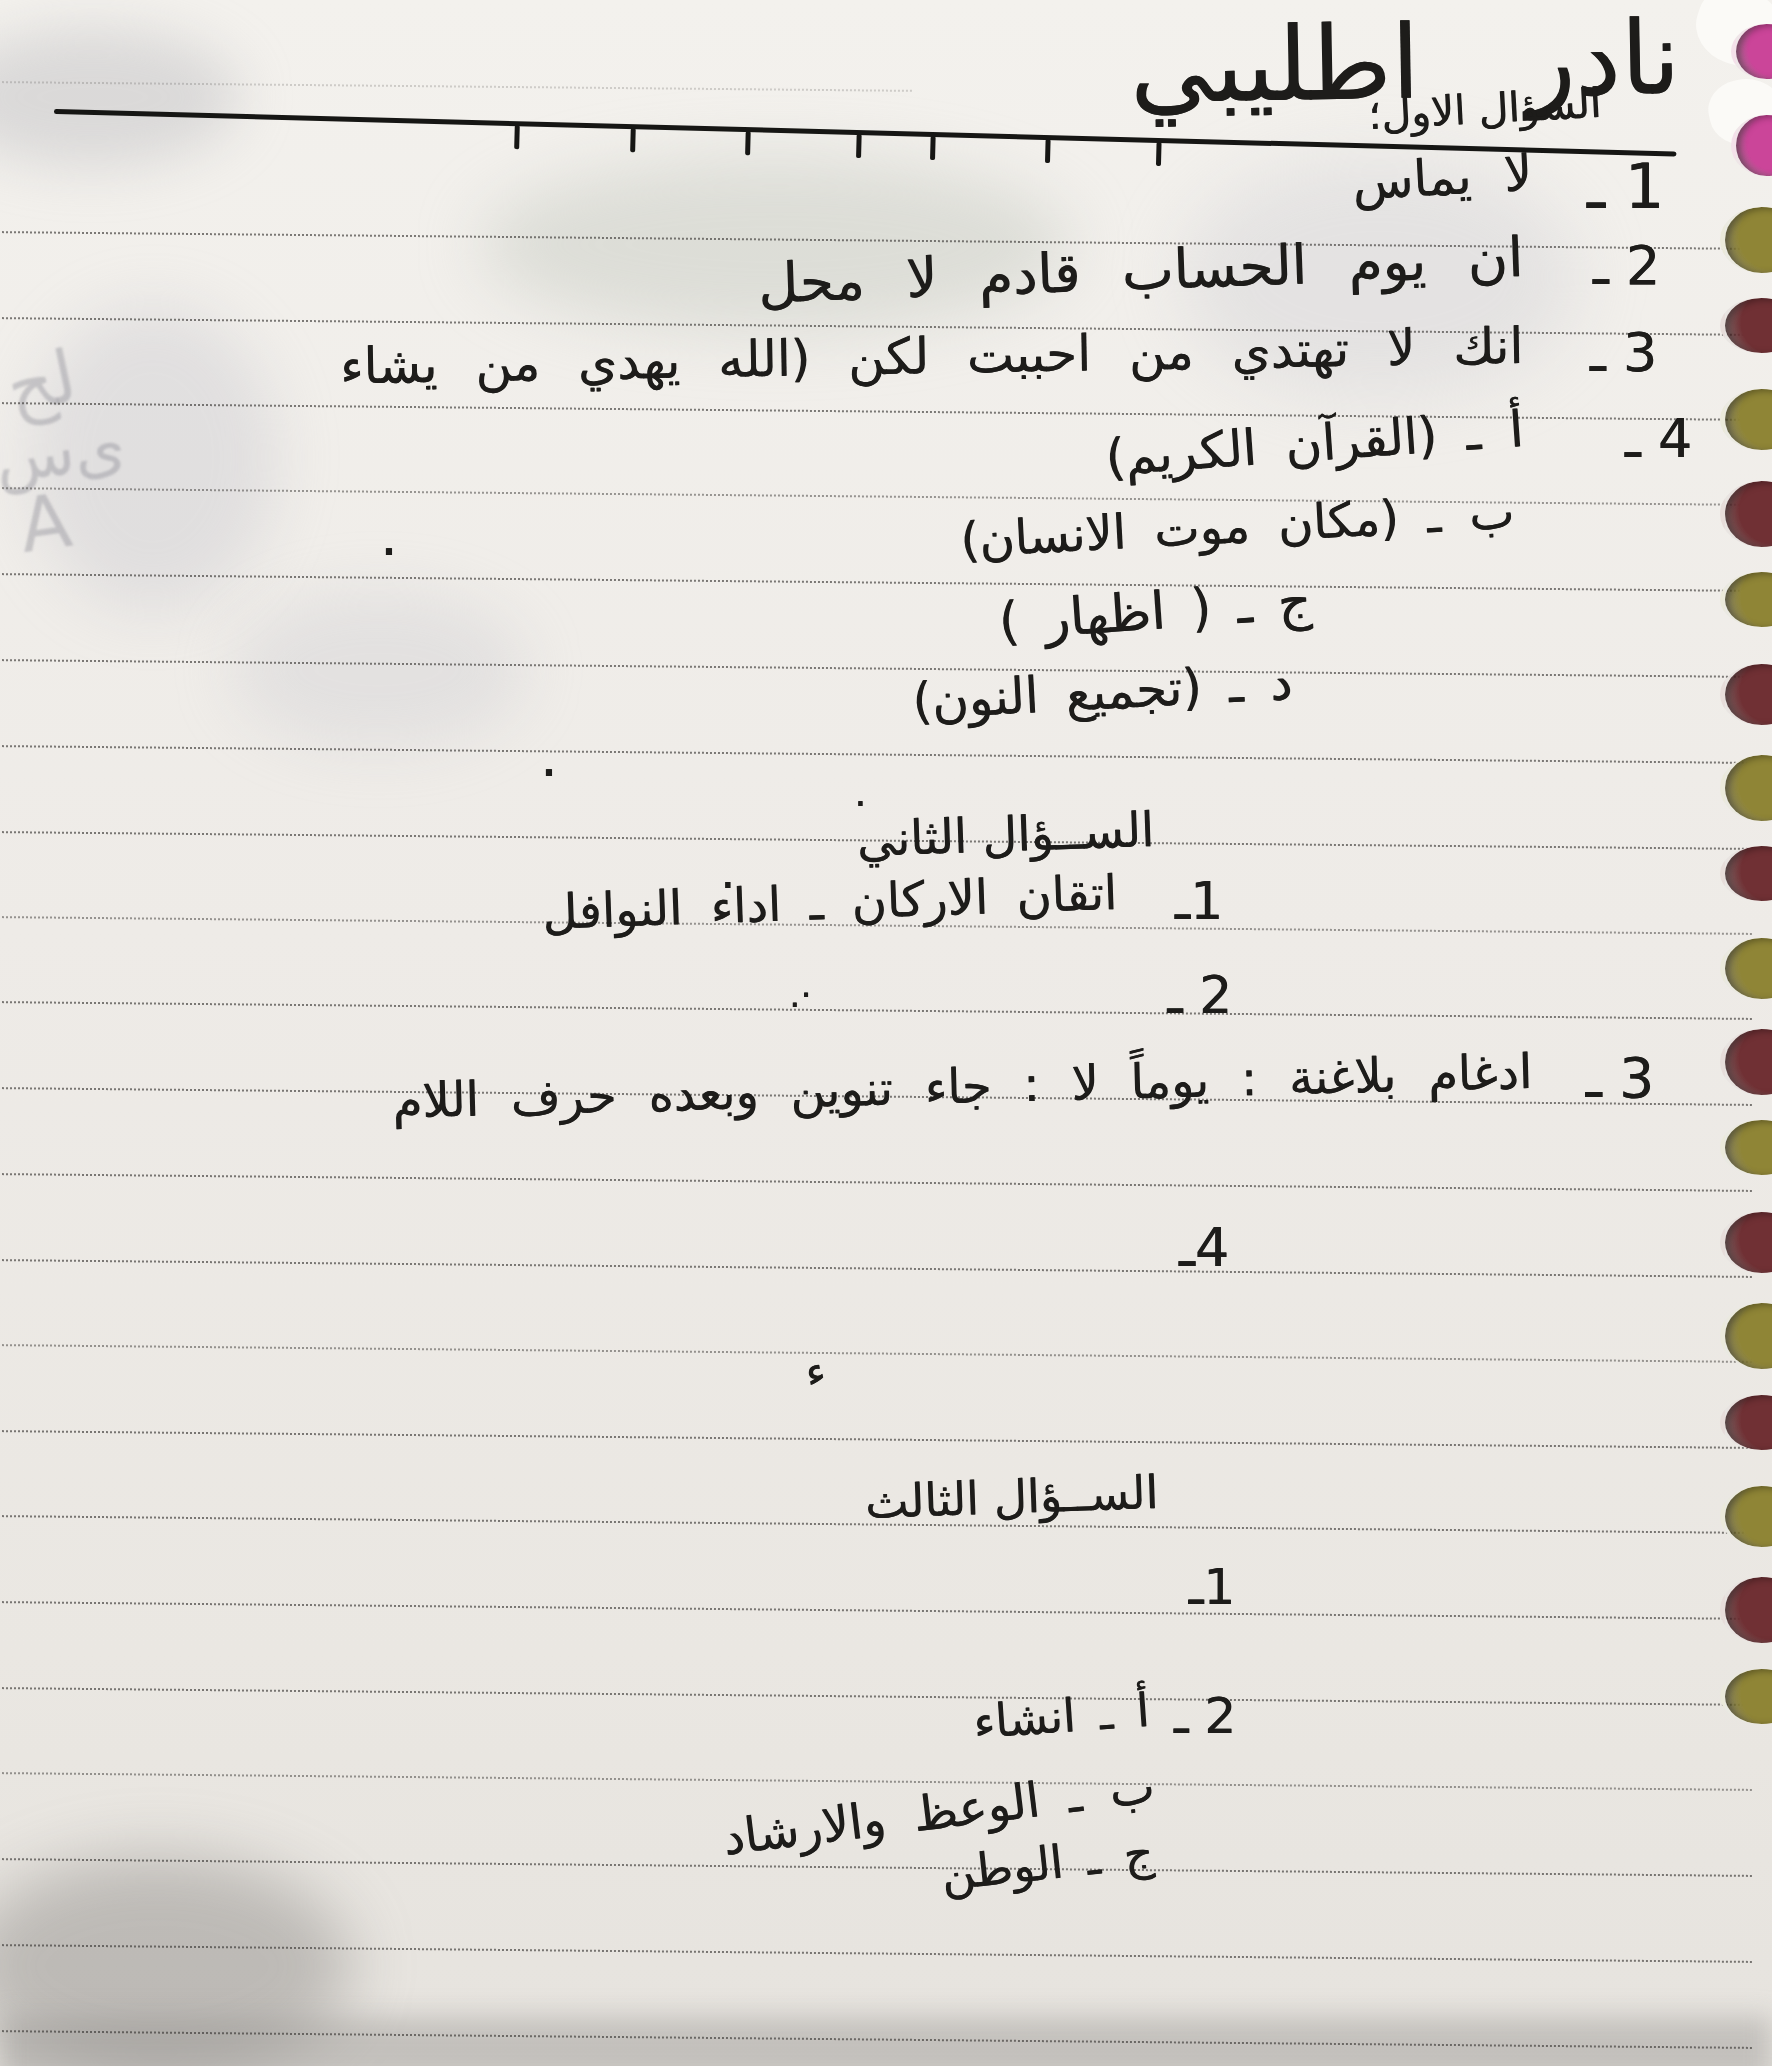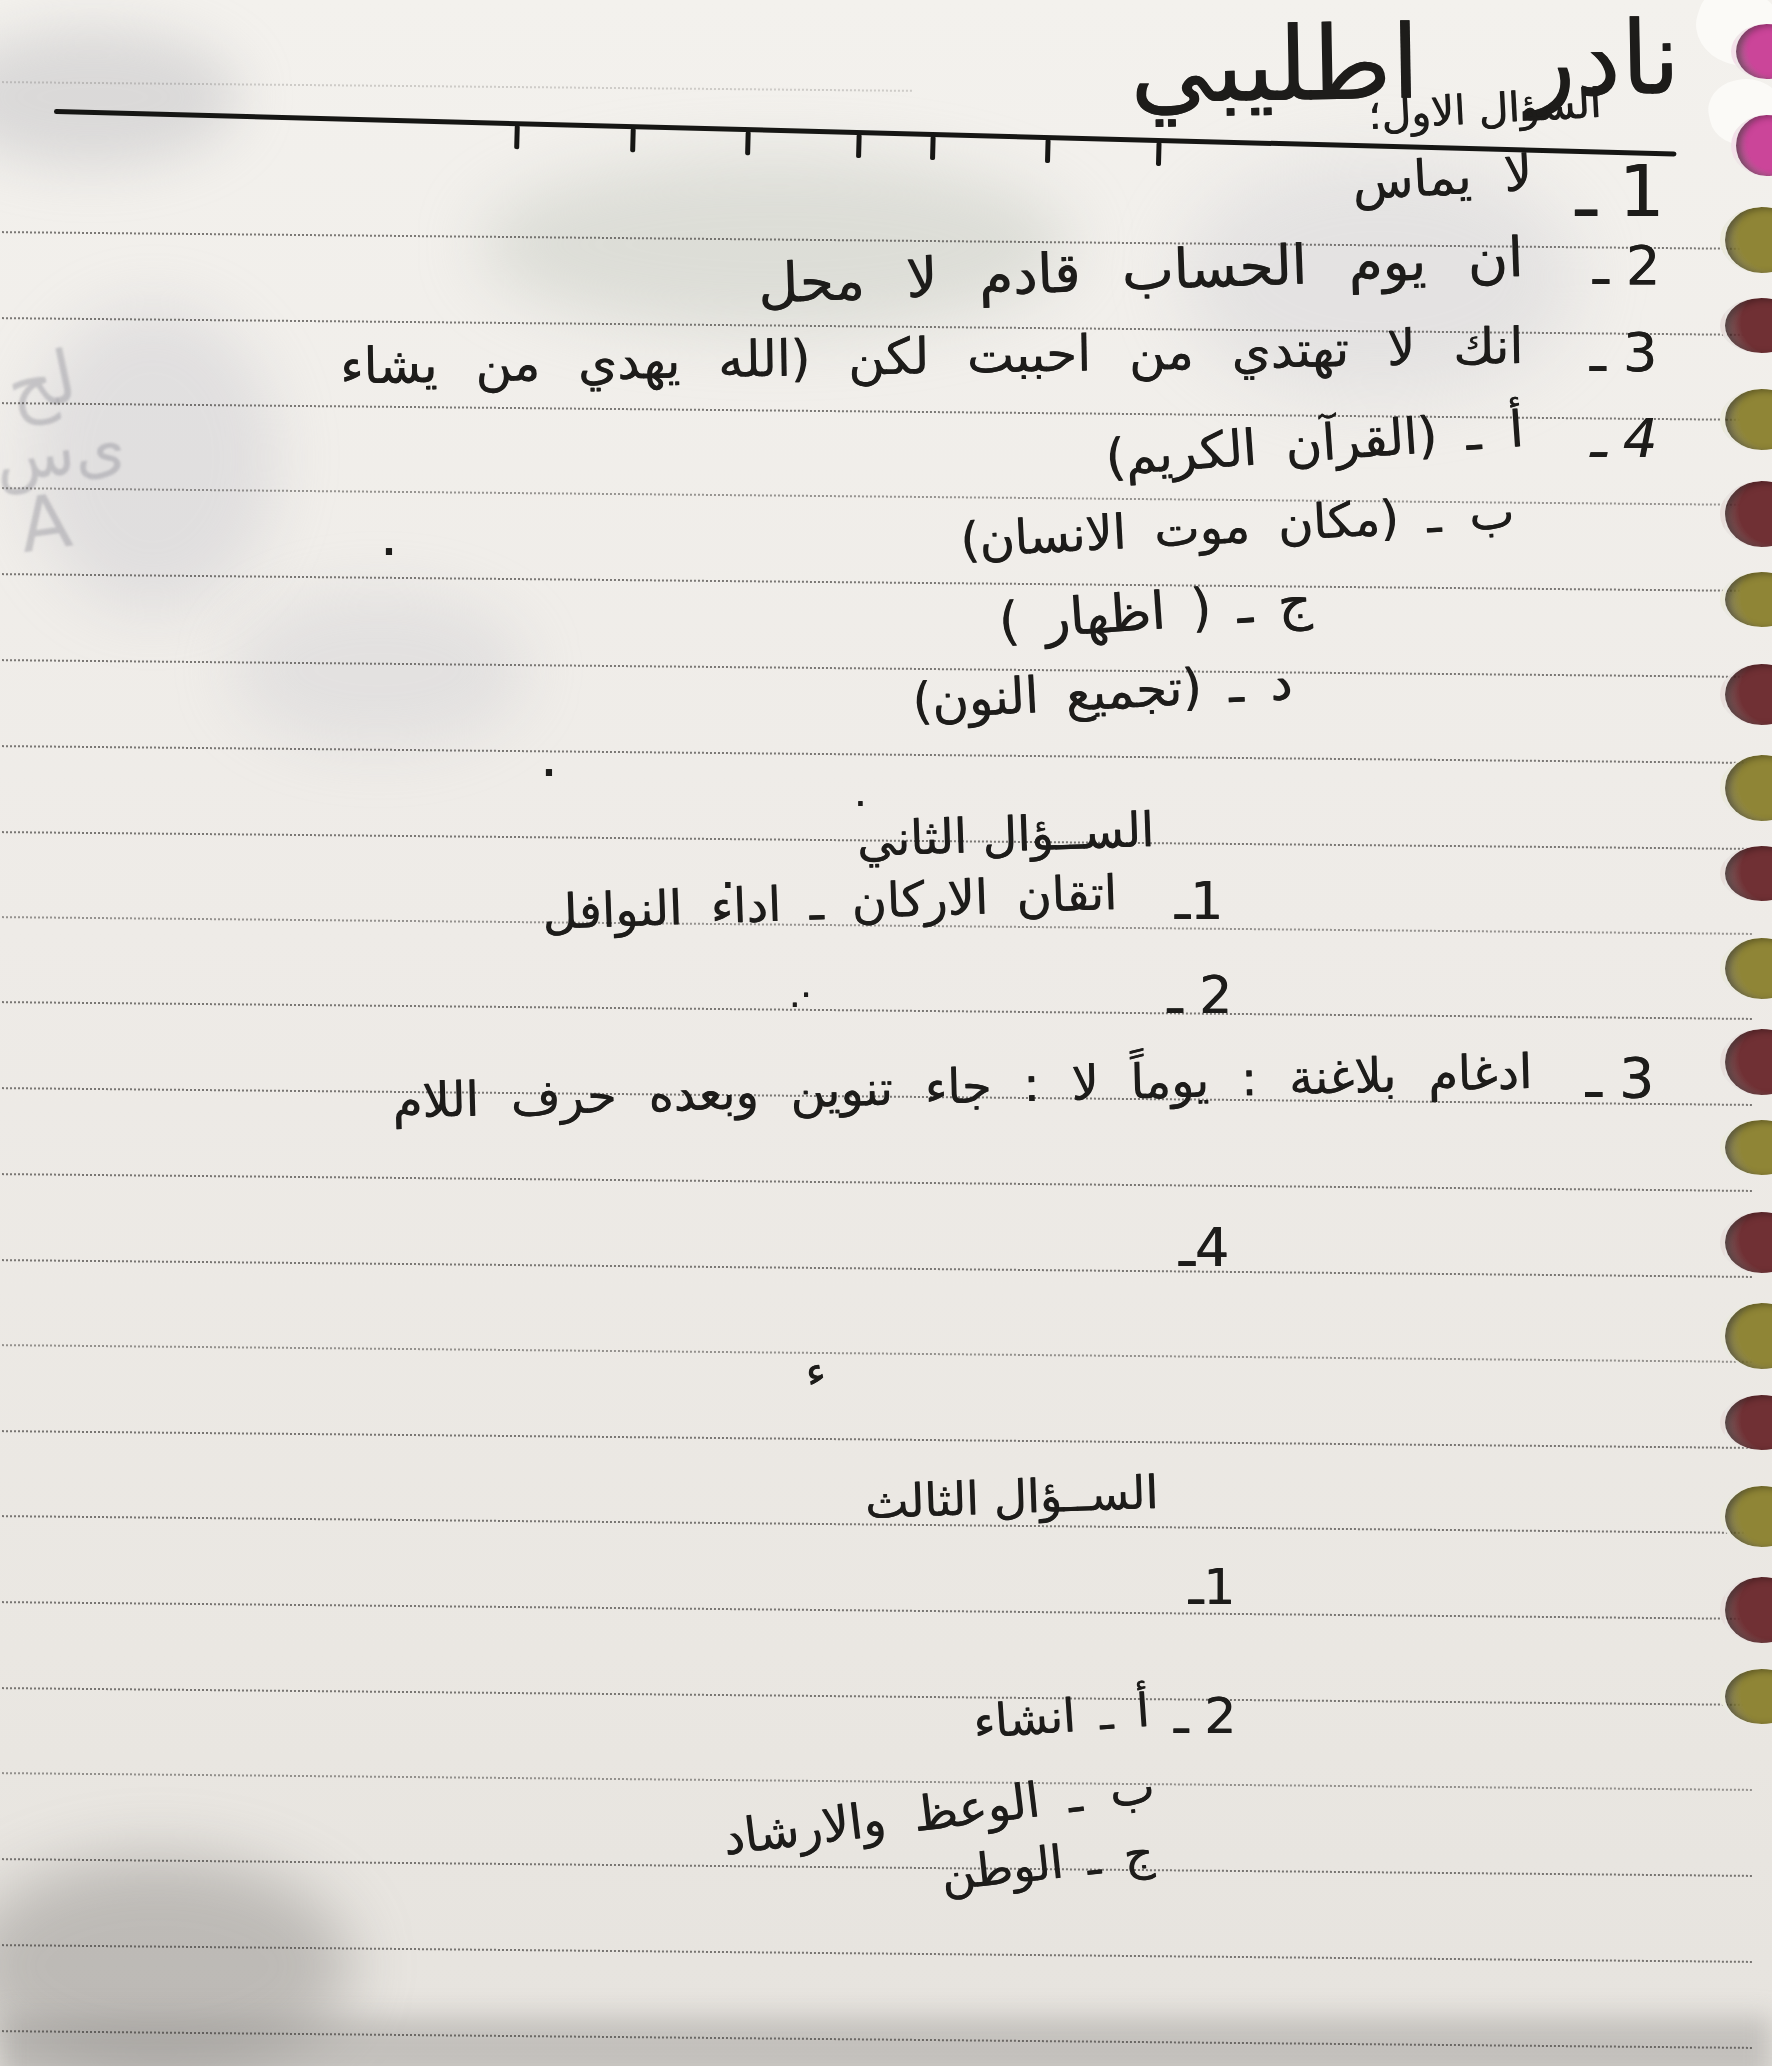--- a/index.html
+++ b/index.html
@@ -125,30 +125,30 @@
     <div class="pen-tick" style="left:692px;"></div>
     <div class="pen-tick" style="left:803px;"></div>
     <div class="pen-tick" style="left:877px;"></div>
     <div class="pen-tick" style="left:992px;"></div>
     <div class="pen-tick" style="left:1103px;"></div>
   </div>
 
   <div class="hw" style="left: 868px; top: 1.8px; width: 812px; font-size: 102px; letter-spacing: 5.5px; word-spacing: 74px; transform: rotate(-1deg); color: rgb(29, 28, 26);">نادر اطليبي</div>
   <div class="hw" style="left: 1287px; top: 81px; width: 314px; font-size: 41px; transform: rotate(-3deg); color: rgb(29, 28, 26);">السؤال الاول؛</div>
 
-  <div class="hw" style="left: 1562px; top: 153px; width: 102px; font-size: 71px; color: rgb(29, 28, 26);">1 ـ</div>
+  <div class="hw" style="left: 1562px; top: 153px; width: 102px; font-size: 62px; color: rgb(29, 28, 26);">1 ـ</div>
   <div class="hw" style="left: 1264px; top: 146px; width: 268px; font-size: 50px; word-spacing: 16.6px; transform: rotate(-3deg); color: rgb(29, 28, 26);">لا يماس</div>
 
   <div class="hw" style="left: 1558px; top: 236px; width: 102px; font-size: 54px; color: rgb(29, 28, 26);">2 ـ</div>
   <div class="hw" style="left: 508px; top: 227px; width: 1015px; font-size: 55px; word-spacing: 24px; transform: rotate(-2deg); color: rgb(29, 28, 26);">ان يوم الحساب قادم لا محل</div>
 
   <div class="hw" style="left: 1555px; top: 323px; width: 102px; font-size: 54px; color: rgb(29, 28, 26);">3 ـ</div>
   <div class="hw" style="left: 46px; top: 319px; width: 1477px; font-size: 50px; word-spacing: 22px; transform: rotate(-1deg); color: rgb(29, 28, 26);">انك لا تهتدي من احببت لكن (الله يهدي من يشاء</div>
 
-  <div class="hw" style="left: 1555px; top: 409px; width: 102px; font-size: 54px; color: rgb(29, 28, 26); font-style: italic;">4 ـ</div>
+  <div class="hw" style="left: 1590px; top: 409px; width: 102px; font-size: 54px; color: rgb(29, 28, 26);">4 ـ</div>
   <div class="hw" style="left: 969px; top: 402px; width: 554px; font-size: 50px; word-spacing: 13px; transform: rotate(-4deg); color: rgb(29, 28, 26);">أ ـ (القرآن الكريم)</div>
 
   <div class="hw" style="left: 766px; top: 485px; width: 748px; font-size: 48px; word-spacing: 13px; transform: rotate(-3deg); color: rgb(29, 28, 26);">ب ـ (مكان موت الانسان)</div>
   <div class="hw" style="left: 914px; top: 572px; width: 397px; font-size: 52px; word-spacing: 9.2px; transform: rotate(-4deg); color: rgb(29, 28, 26);">ج ـ ( اظهار )</div>
   <div class="hw" style="left: 766px; top: 655px; width: 526px; font-size: 50px; word-spacing: 11px; transform: rotate(-3deg); color: rgb(29, 28, 26);">د ـ (تجميع النون)</div>
 
   <div class="hw" style="left: 380px; top: 506px; font-size: 55px; color: rgb(29, 28, 26);">.</div>
   <div class="hw" style="left: 540px; top: 727px; font-size: 55px; color: rgb(29, 28, 26);">.</div>
   <div class="hw" style="left: 854px; top: 783px; font-size: 39px; color: rgb(29, 28, 26);">·</div>
 

